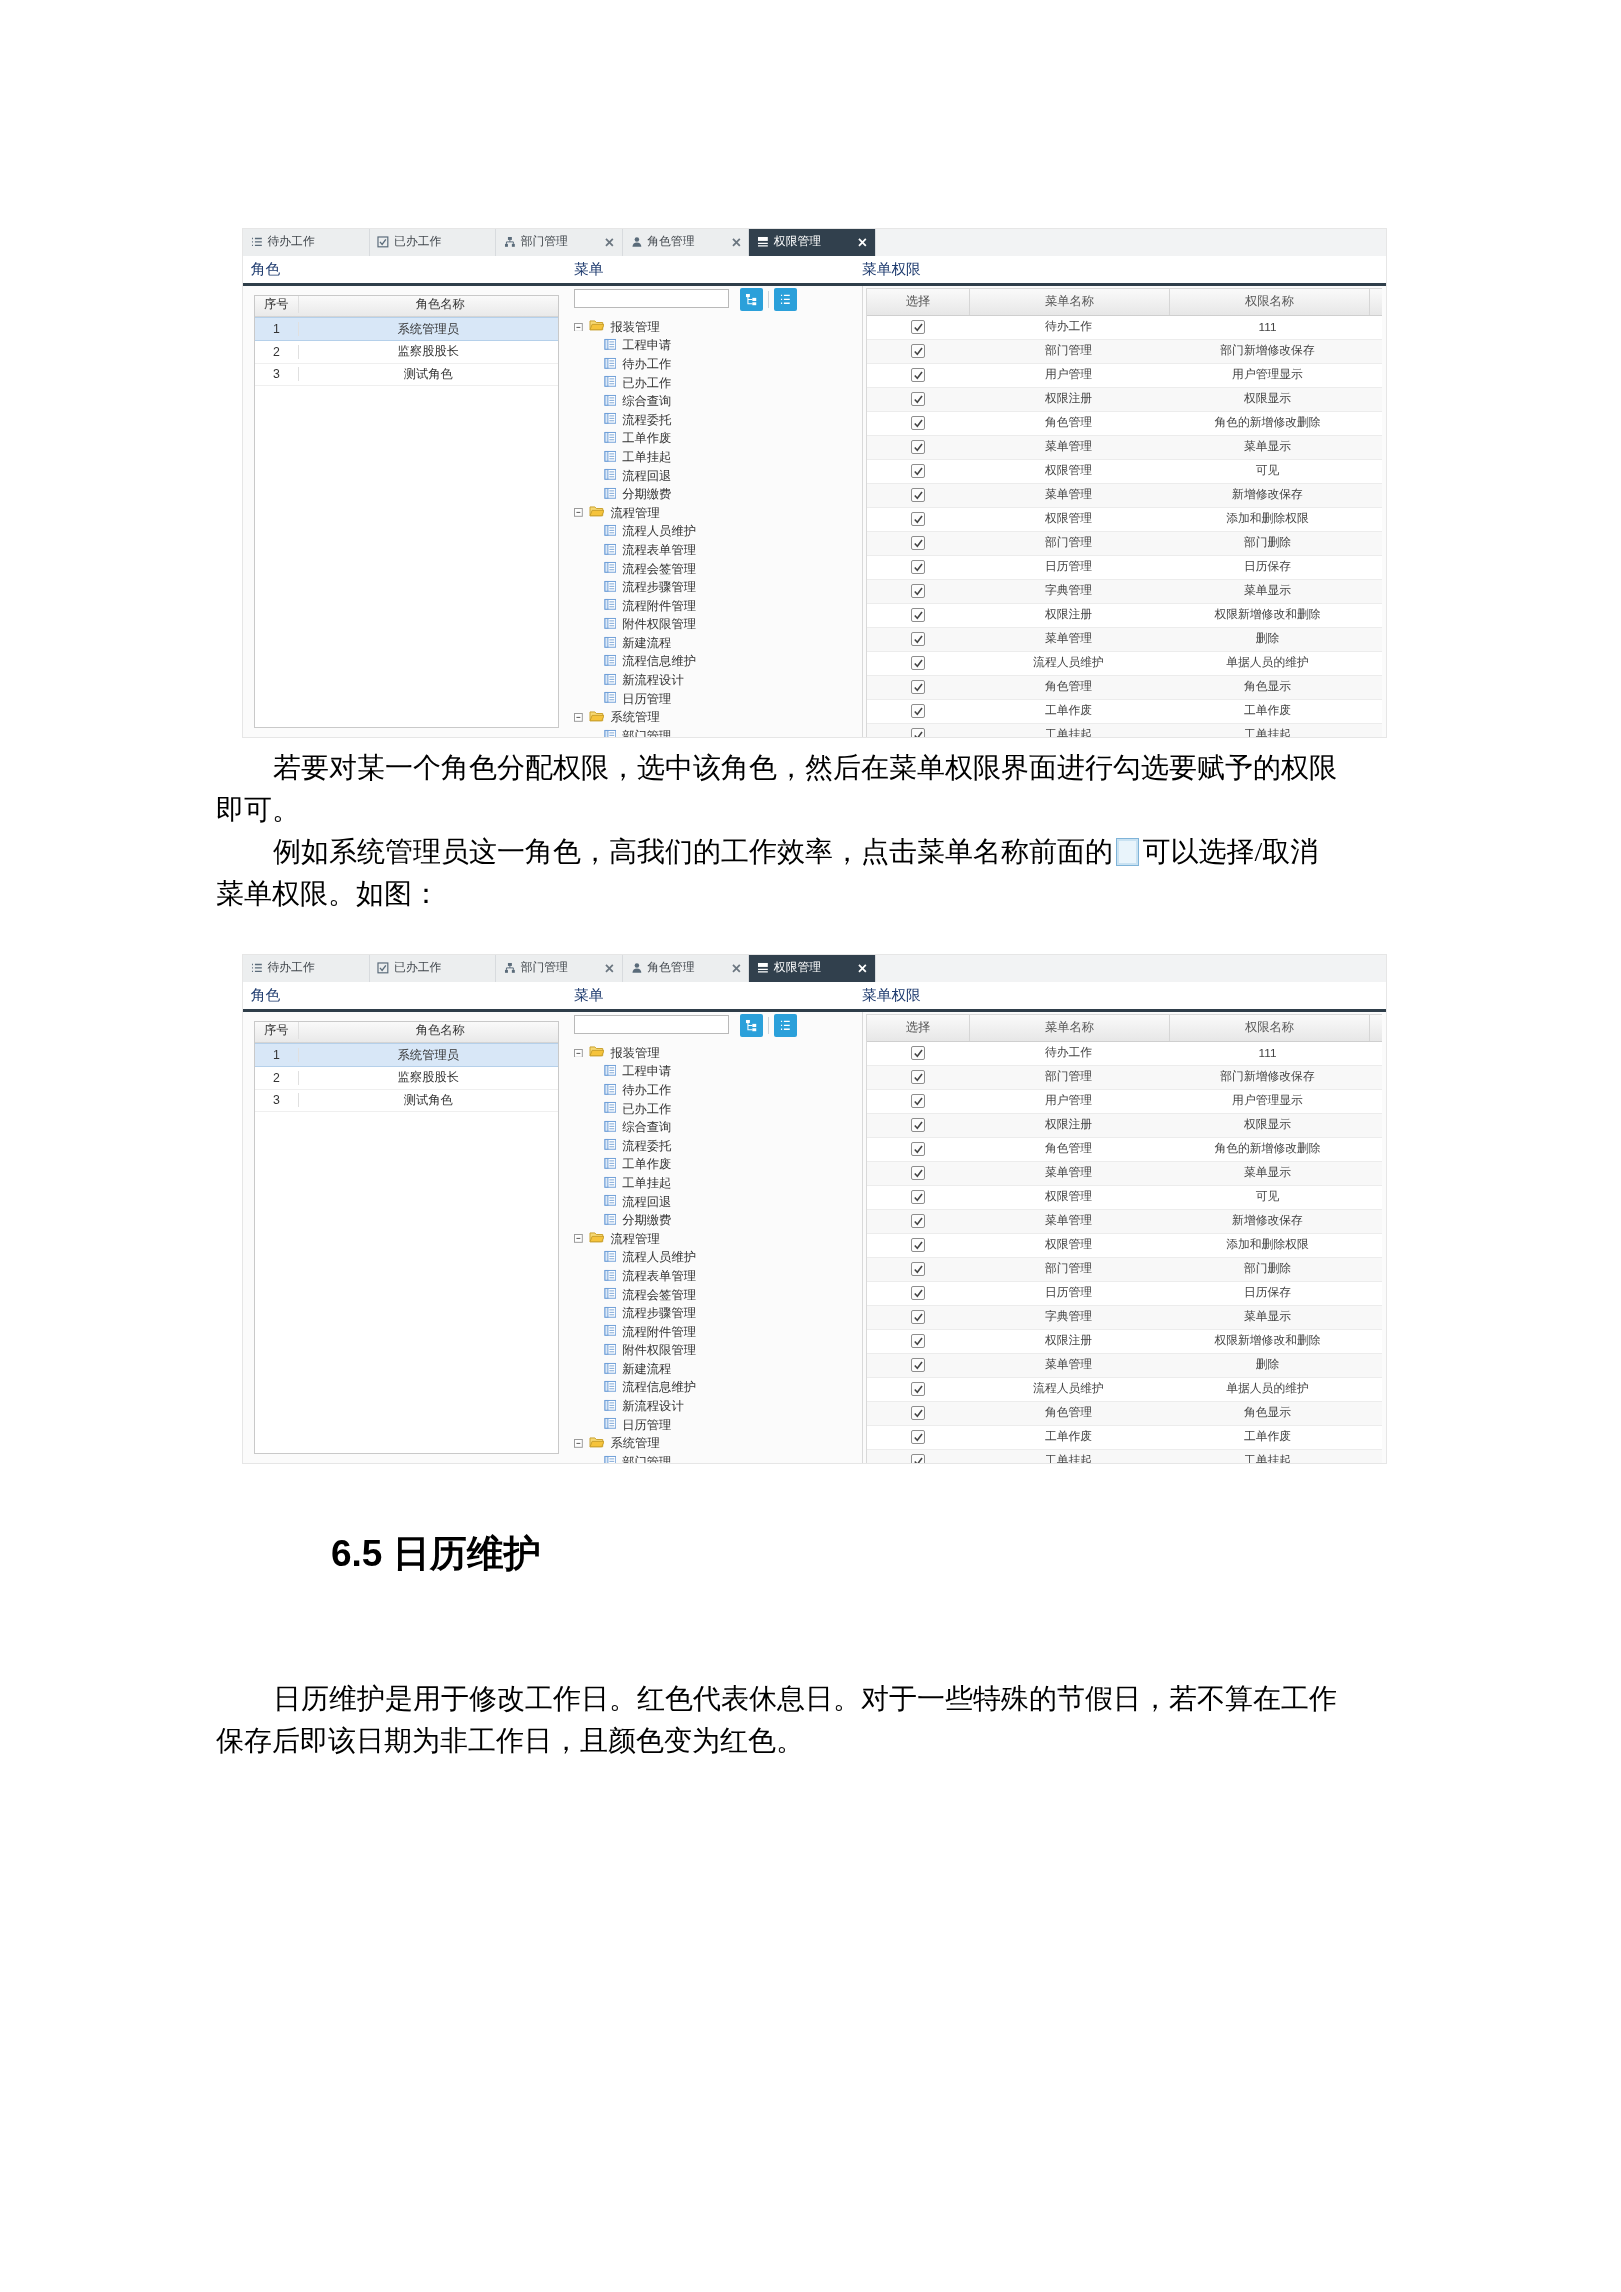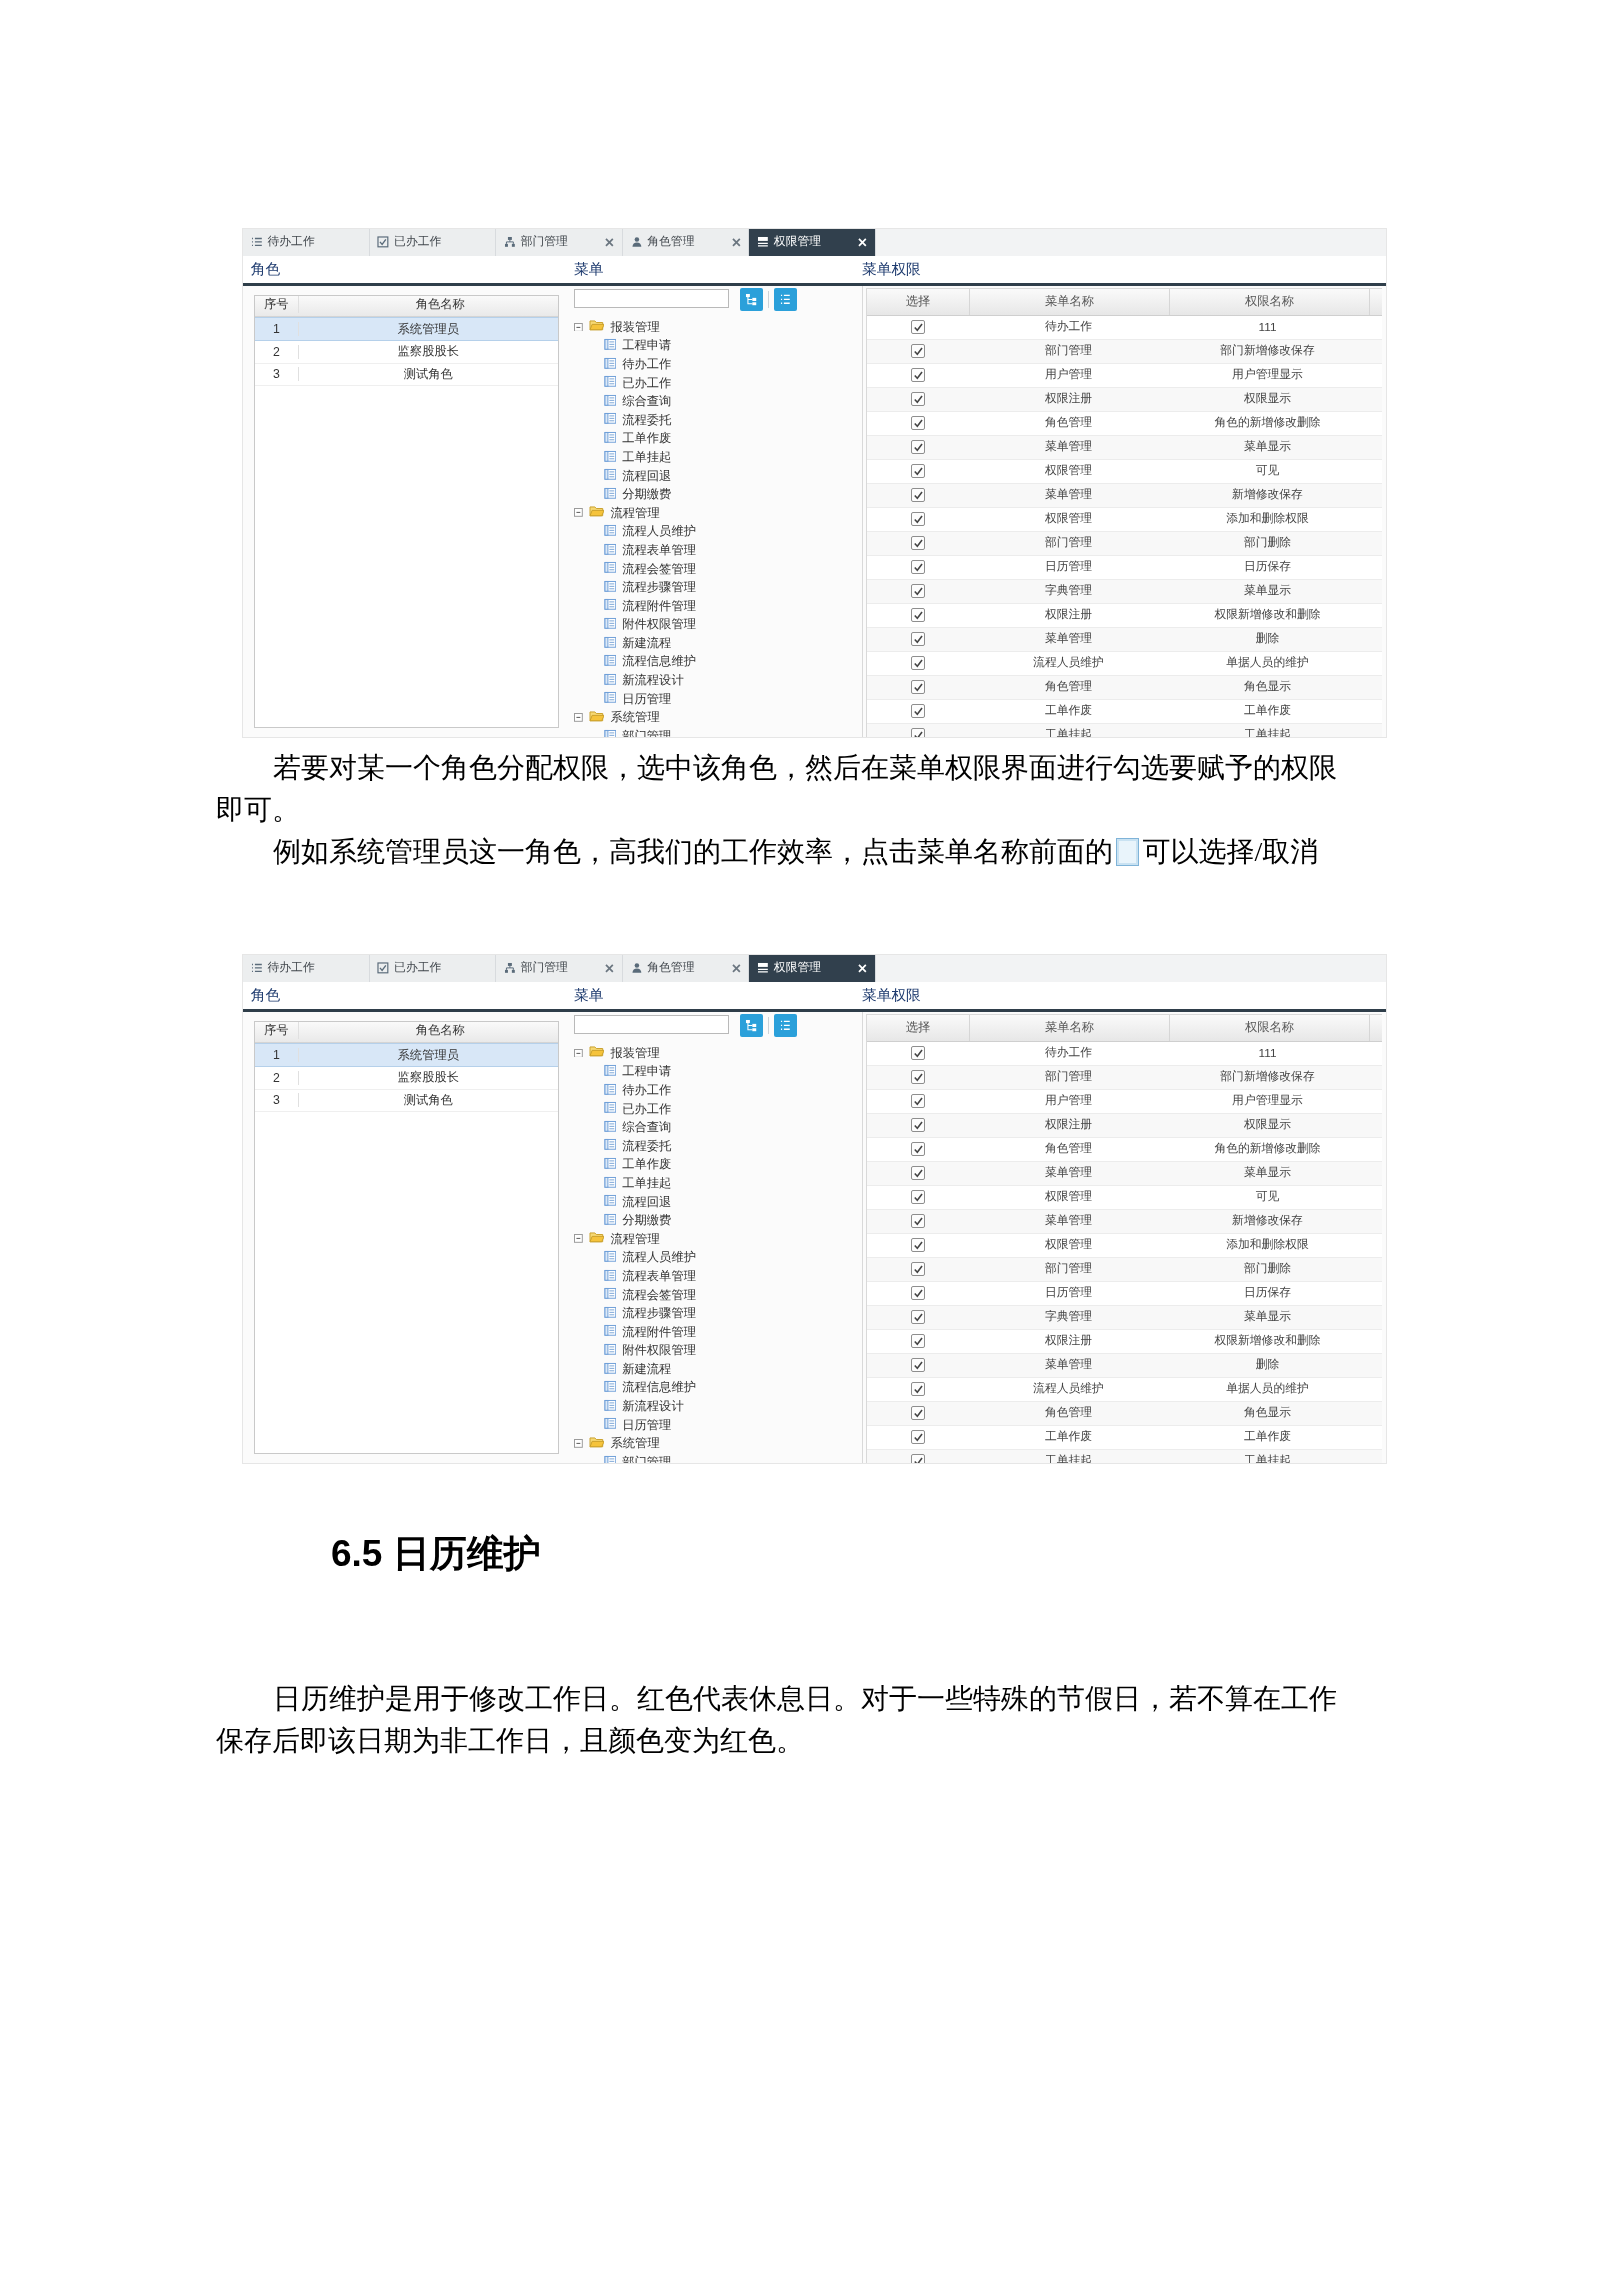--- a/index.html
+++ b/index.html
@@ -602,20 +602,21 @@
             </div>
           </div>
         </div>
       </div>
     </div>
 
   <div class="textblock" style="top:747px">
     <div class="line indent">若要对某一个角色分配权限，选中该角色，然后在菜单权限界面进行勾选要赋予的权限</div>
     <div class="line">即可。</div>
     <div class="line indent"><span>例如系统管理员这一角色，高我们的工作效率，点击菜单名称前面的</span><span class="inline-cb"></span><span>可以选择/取消</span></div>
+    <div class="line">菜单权限。如图：</div>
   </div>
 
   <div id="shot2" class="shot" style="top:954px">
       <div class="tabbar">
         <div class="tab">
           <span class="ticon">
             <svg width="11.8" height="11.8" viewBox="0 0 12 12">
               <path d="M1 2.5h1M4 2.5h7M1 6h1M4 6h7M1 9.5h1M4 9.5h7" stroke="currentColor" stroke-width="1.4" fill="none"></path>
             </svg>
           </span>

